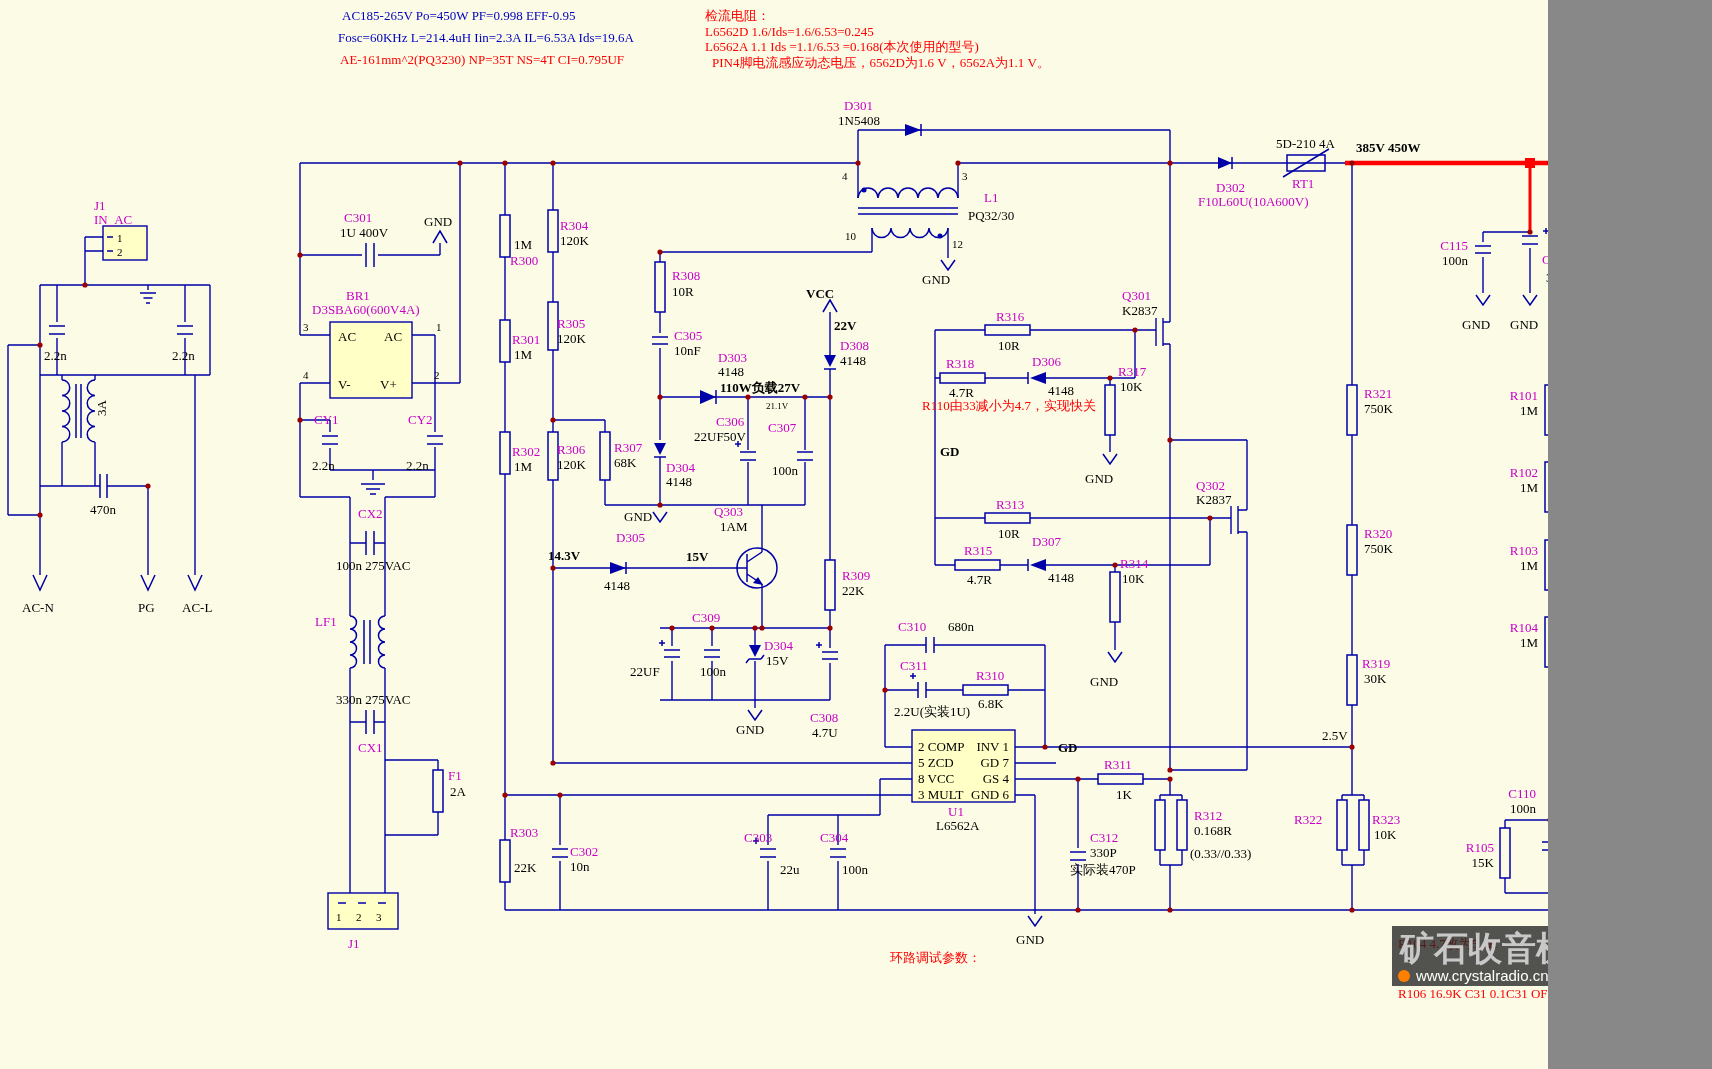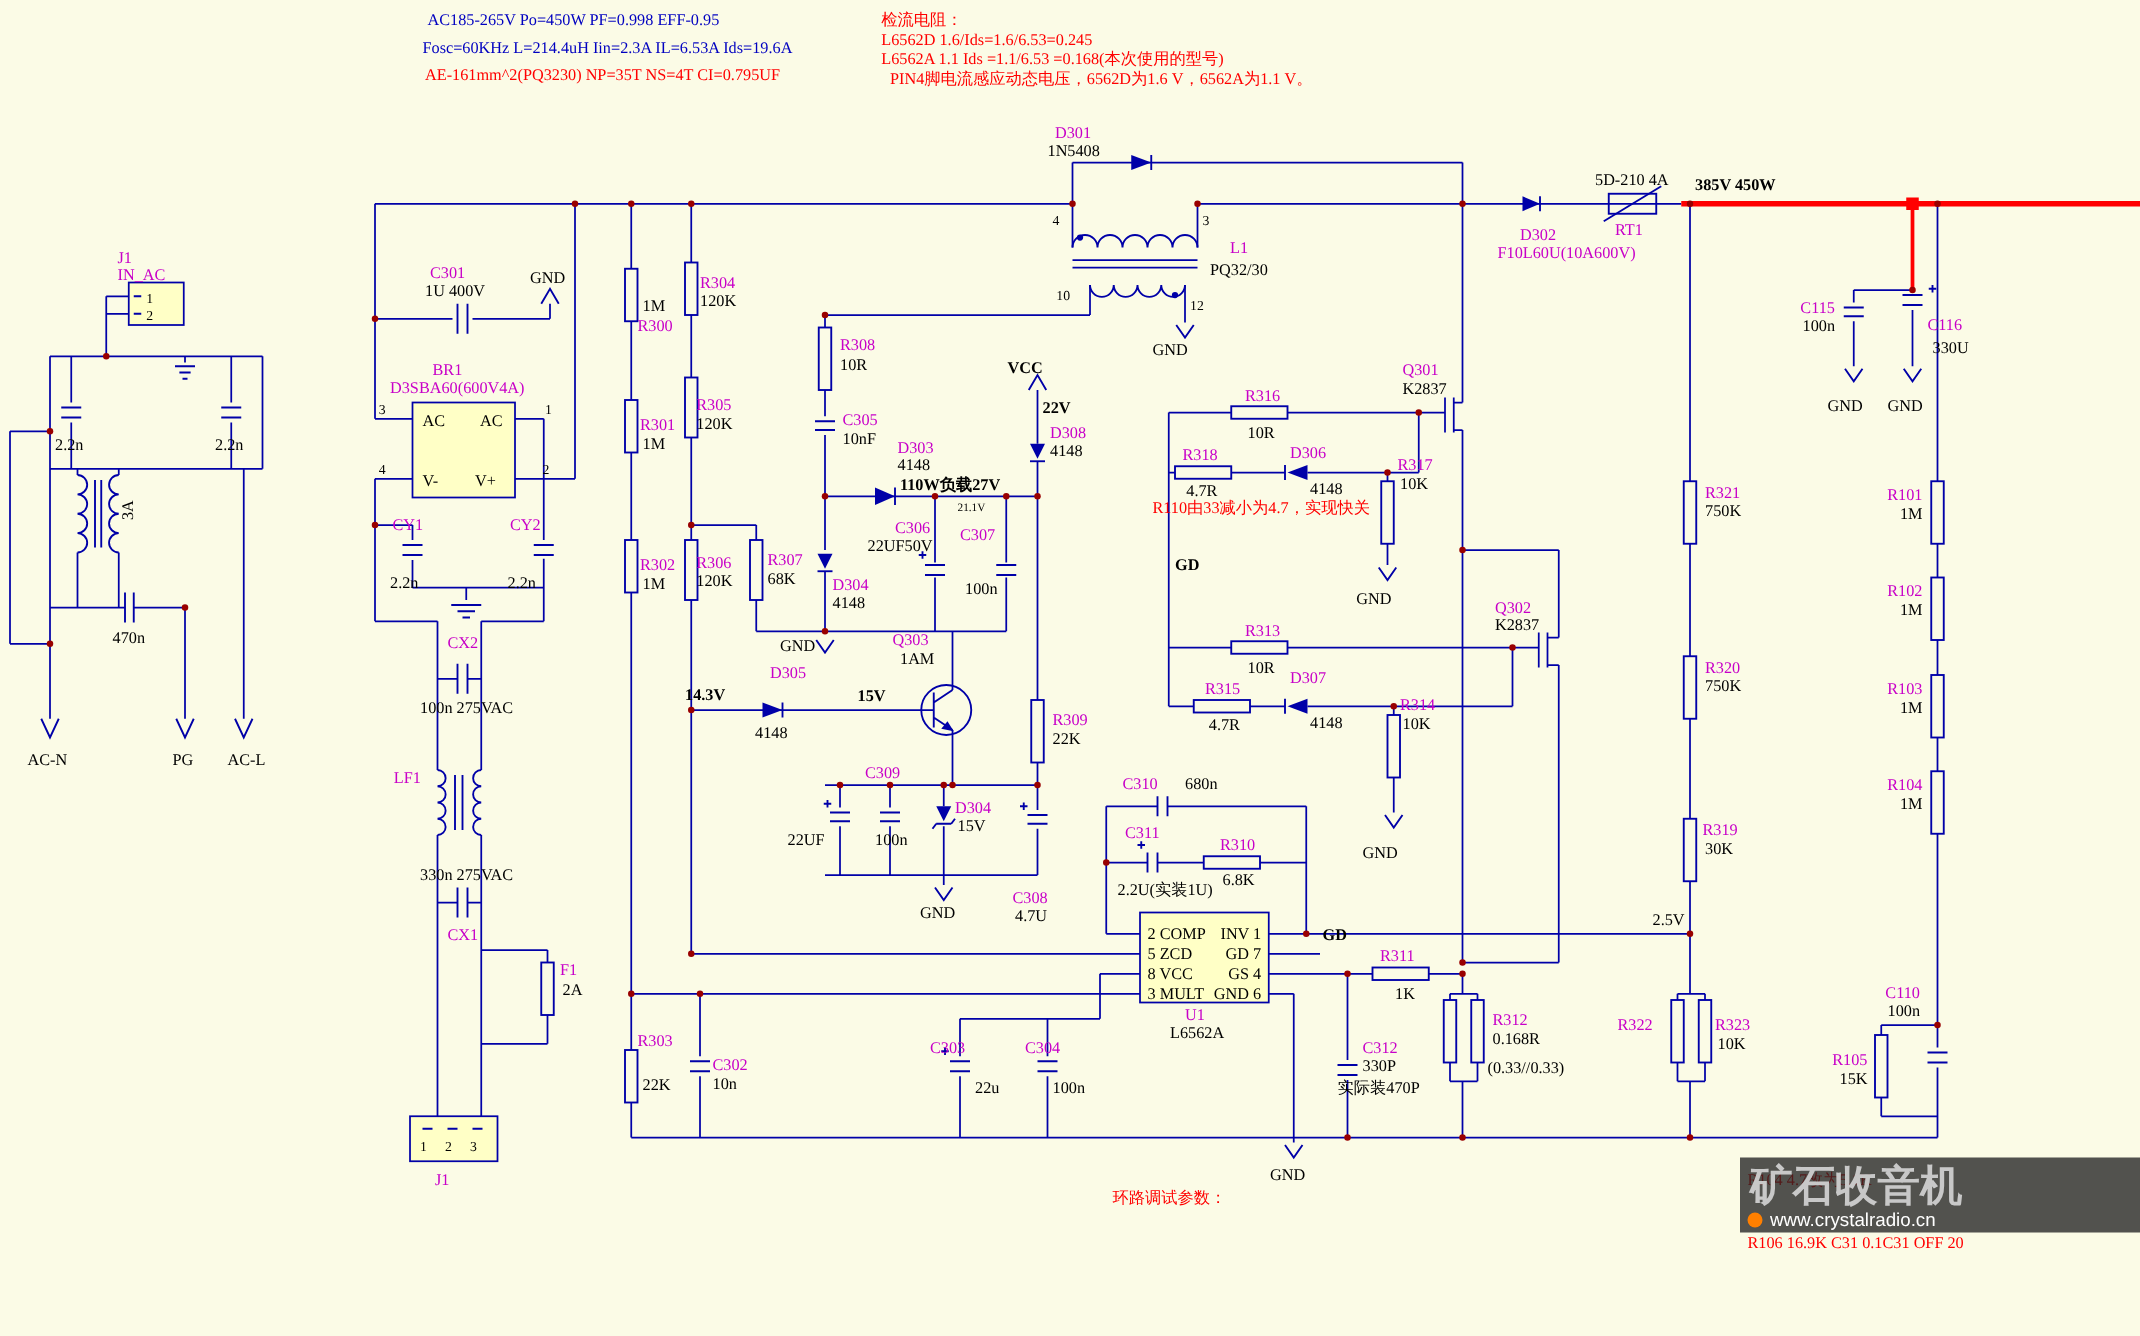--- a/index.html
+++ b/index.html
@@ -1,16 +1,16 @@
 <!DOCTYPE html>
 <html style="--bg: #FBFBE6; --wire: #0000A8; --ref: #C800C8; --red: #FF0000; --blue: #0000C0; --boxfill: #FFFFC6; --dot: #990000;"><head>
 <meta charset="utf-8">
 <style>
   html,body{margin:0;padding:0;background:#888;}
-  .screen{position:relative;width:1712px;height:1069px;background:var(--bg,#FBFBE6);overflow:hidden;}
+  .screen{position:relative;width:1548px;height:1069px;background:var(--bg,#FBFBE6);overflow:hidden;}
   svg{position:absolute;left:0;top:0;}
   text{font-family:"Liberation Serif","DejaVu Serif",serif;font-size:13px;}
   .ref{fill:var(--ref,#C800C8);}
   .val{fill:#000;}
   .net{fill:#000;font-weight:bold;}
   .redt{fill:var(--red,#FF0000);}
   .bluet{fill:var(--blue,#0000C0);}
   .pin{fill:#000;font-size:11px;}
   .t9{font-size:9px;}
   .end{text-anchor:end;}

